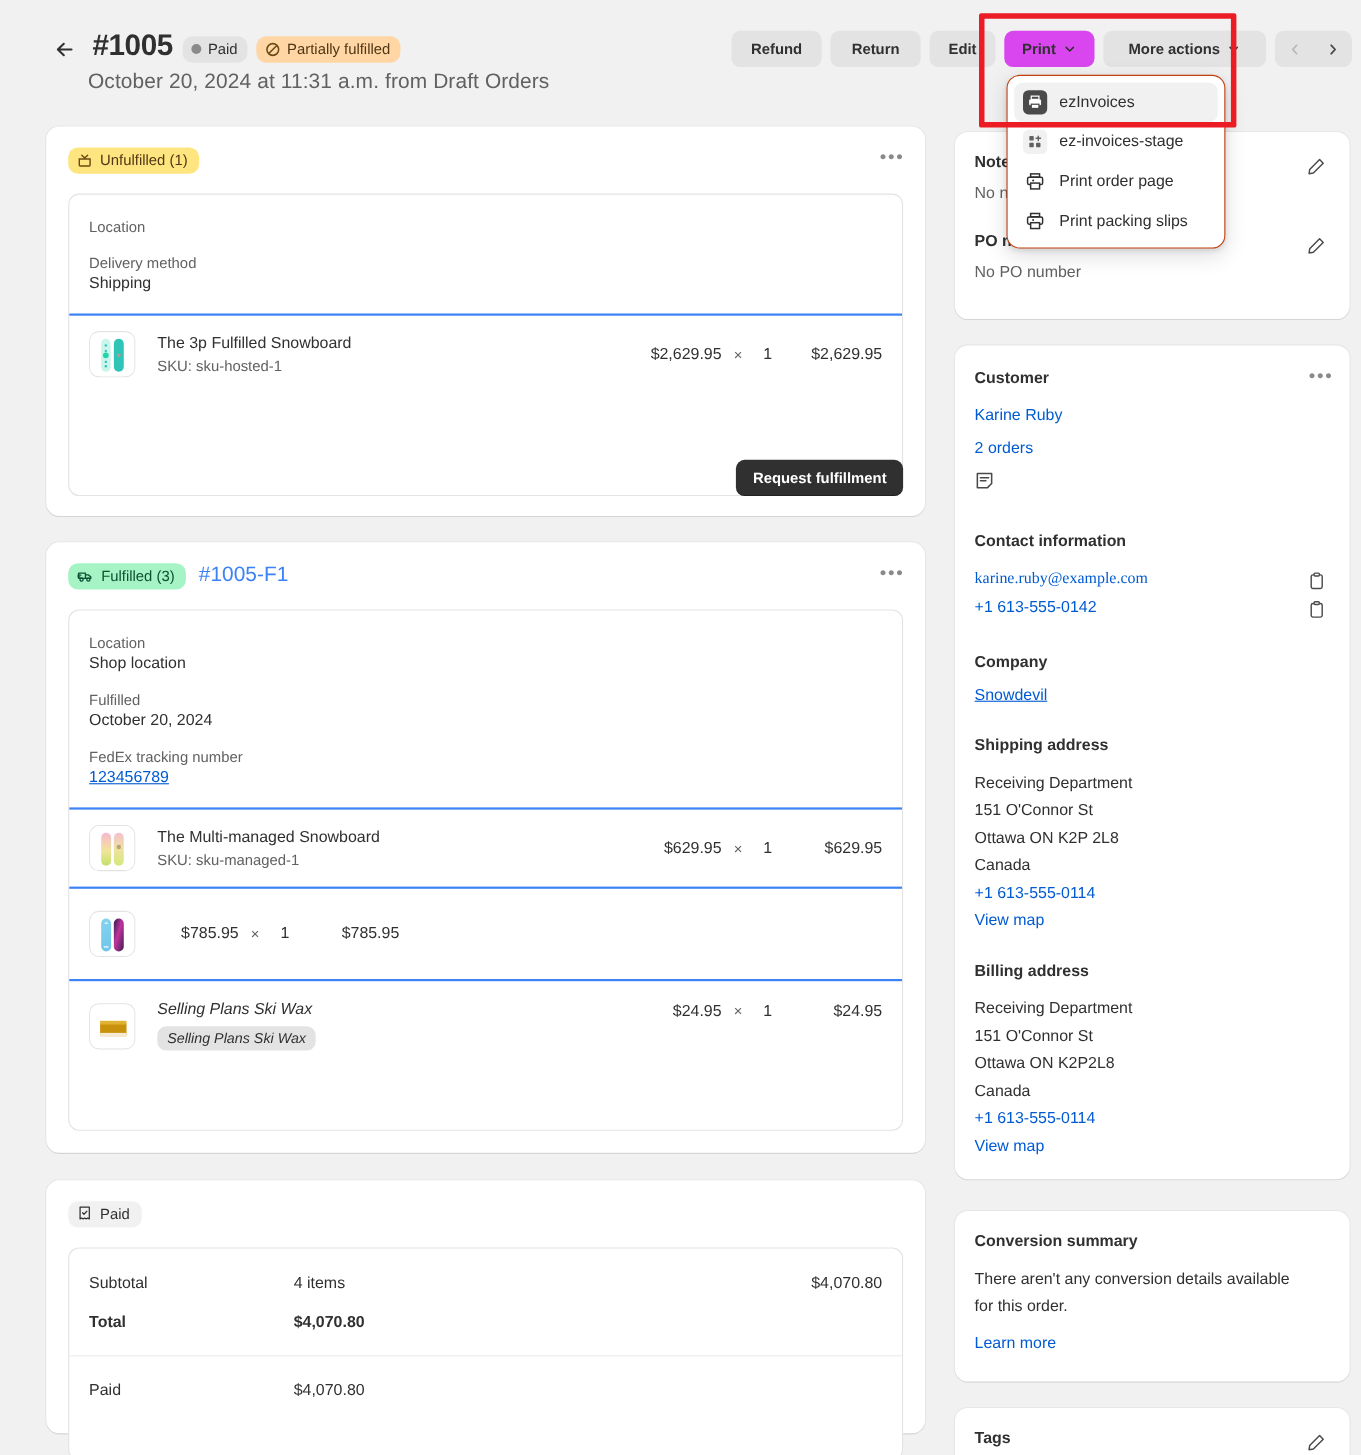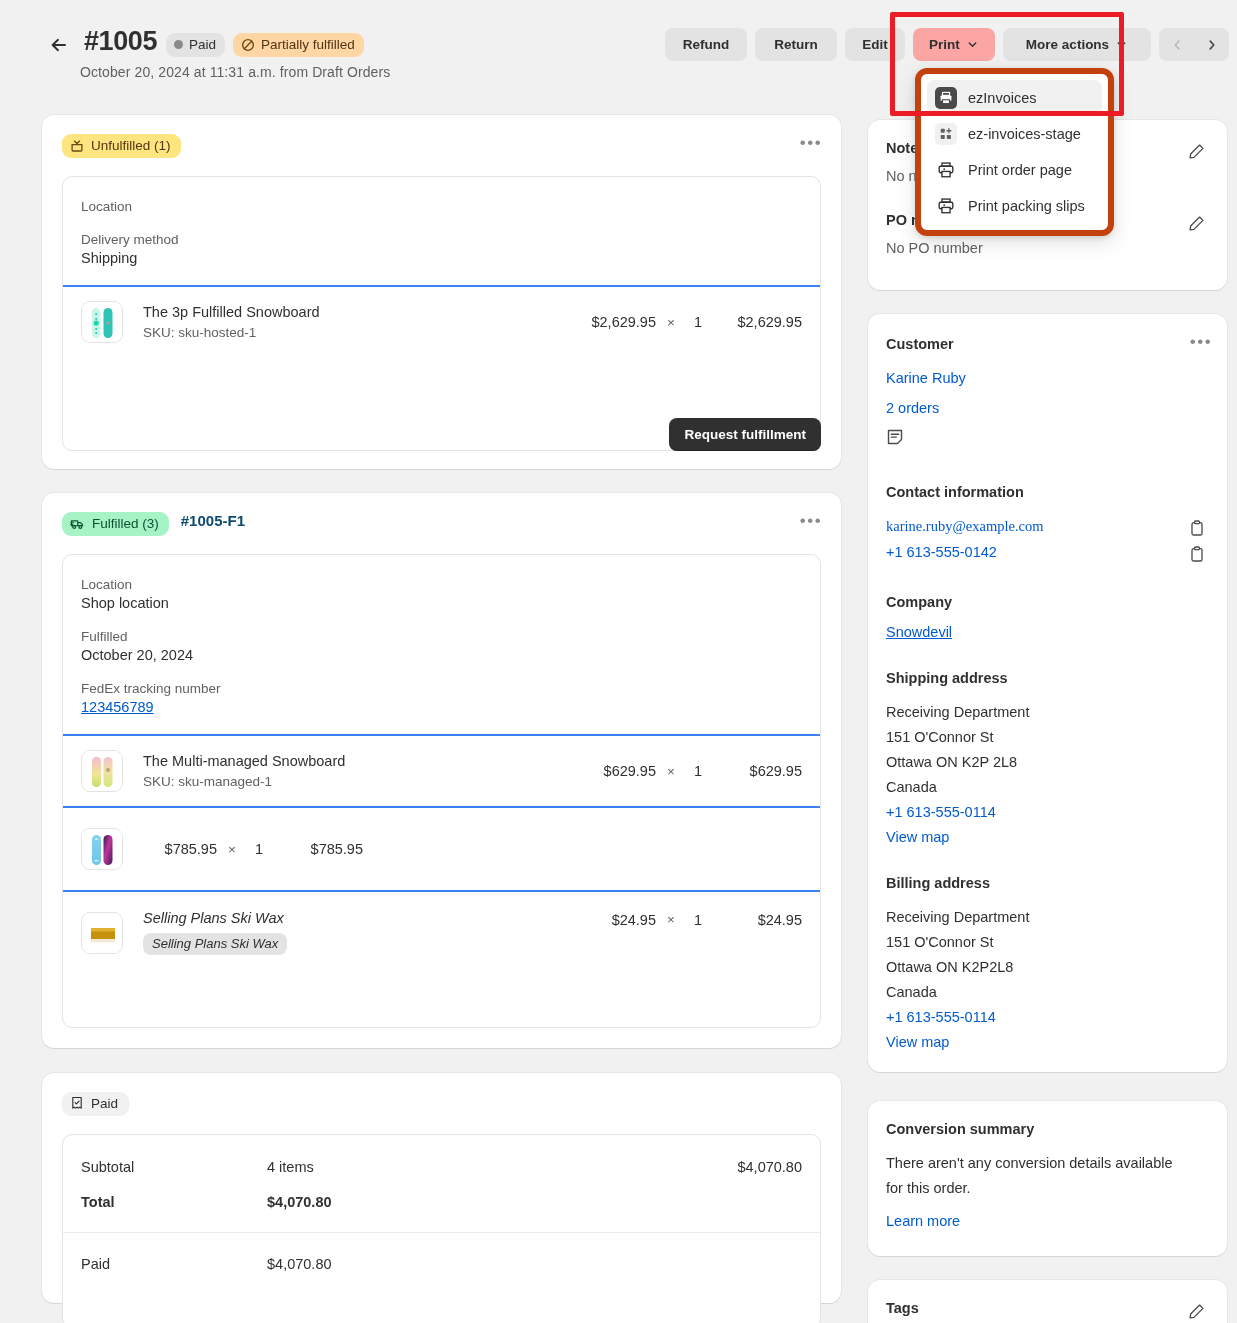--- a/index.html
+++ b/index.html
@@ -29,56 +29,56 @@
     display: inline-flex; align-items: center; gap: 6px;
     border-radius: 9px; padding: 3px 9px 4px 8px;
     font-size: 13.5px; line-height: 17px; white-space: nowrap;
   }
   .badge-paid { position: absolute; left: 166px; top: 33px; background: #e3e3e3; color: #303030; }
   .badge-paid .dot { width: 9px; height: 9px; border-radius: 50%; background: #8a8a8a; }
   .badge-partial { position: absolute; left: 233px; top: 33px; background: #ffd6a4; color: #4f3614; }
   .badge-partial svg { display: block; }
   .order-sub {
     position: absolute; left: 80px; top: 64px;
-    font-size: 14px; color: #616161; letter-spacing: 0.1px;
+    font-size: 19px; color: #616161; letter-spacing: 0.1px;
   }
 
   .hdr-btn {
     position: absolute; top: 28px; height: 33px;
     background: #e3e3e3; border: none; border-radius: 8px;
     font-family: "Liberation Sans", sans-serif;
     font-size: 13.5px; font-weight: 600; color: #303030;
     display: flex; align-items: center; justify-content: center;
     cursor: pointer; padding: 0 13px;
   }
   #btn-refund { left: 665px; width: 82px; }
   #btn-return { left: 755px; width: 82px; }
   #btn-edit   { left: 845px; width: 60px; }
-  #btn-print  { left: 913px; width: 82px; background: #fca5a5; gap: 6px; }
+  #btn-print  { left: 913px; width: 82px; background: #d946ef; gap: 6px; }
   #btn-more   { left: 1003px; width: 148px; gap: 6px; }
   .chev { display: block; }
 
   .pager {
     position: absolute; left: 1159px; top: 28px; width: 70px; height: 33px;
     background: #e3e3e3; border-radius: 8px; display: flex; align-items: center;
   }
   .pager-btn { width: 35px; height: 33px; display: flex; align-items: center; justify-content: center; cursor: pointer; }
 
   
   .annot-box {
     position: absolute; left: 890px; top: 12px; width: 234px; height: 104px;
     border: 5px solid #ec1c24; border-radius: 2px; z-index: 60; pointer-events: none;
   }
 
   
   .dropdown {
     position: absolute; left: 915px; top: 68px; width: 199px;
     background: #fff; border-radius: 12px; padding: 6px;
     box-shadow: 0 2px 5px rgba(0,0,0,.10), 0 6px 20px rgba(0,0,0,.13);
-    border: 6px solid #c2410c; z-index: 50;
+    border: 1px solid #c2410c; z-index: 50;
   }
   .dd-item {
     display: flex; align-items: center; gap: 11px;
     height: 36px; padding: 0 8px; border-radius: 8px;
     font-size: 14.5px; color: #303030; cursor: pointer; white-space: nowrap;
   }
   .dd-item.active { background: #f1f1f1; }
   .dd-icon { width: 22px; height: 22px; display: flex; align-items: center; justify-content: center; flex: 0 0 22px; }
   .dd-icon.app-dark { background: #4a4a4a; border-radius: 5px; }
   .dd-icon.app-light { background: #f1f1f1; border-radius: 5px; }
@@ -95,21 +95,21 @@
   }
 
   
   #card-unfulfilled { left: 42px; top: 115px; width: 799px; height: 354px; }
   #card-fulfilled   { left: 42px; top: 493px; width: 799px; height: 555px; }
   #card-paid        { left: 42px; top: 1073px; width: 799px; height: 230px; }
 
   .sec-head { position: absolute; left: 20px; top: 19px; display: flex; align-items: flex-start; gap: 12px; }
   .badge-unful { background: #ffe57f; color: #4f3614; border-radius: 9px; padding: 4px 10px 5px 8px; display: inline-flex; align-items: center; gap: 7px; font-size: 13.5px; }
   .badge-ful { background: #a6f4c5; color: #0c5132; border-radius: 9px; padding: 4px 10px 5px 8px; display: inline-flex; align-items: center; gap: 7px; font-size: 13.5px; }
-  .ful-name { font-size: 15px; color: #0c4a6e; font-weight: 700; }
+  .ful-name { font-size: 19px; color: #3b82f6; font-weight: 400; }
 
   .inner-box {
     position: absolute; left: 20px; right: 20px;
     border: 1px solid #e3e3e3; border-radius: 10px; background: #fff;
   }
   .field-label { font-size: 13.5px; color: #616161; margin-bottom: 3px; }
   .field-value { font-size: 14.5px; color: #303030; }
   .field-link { font-size: 14.5px; color: #005bd3; text-decoration: underline; cursor: pointer; }
 
   .lineitem { display: flex; align-items: center; padding: 14px 18px; border-top: 2px solid #3b82f6; }

